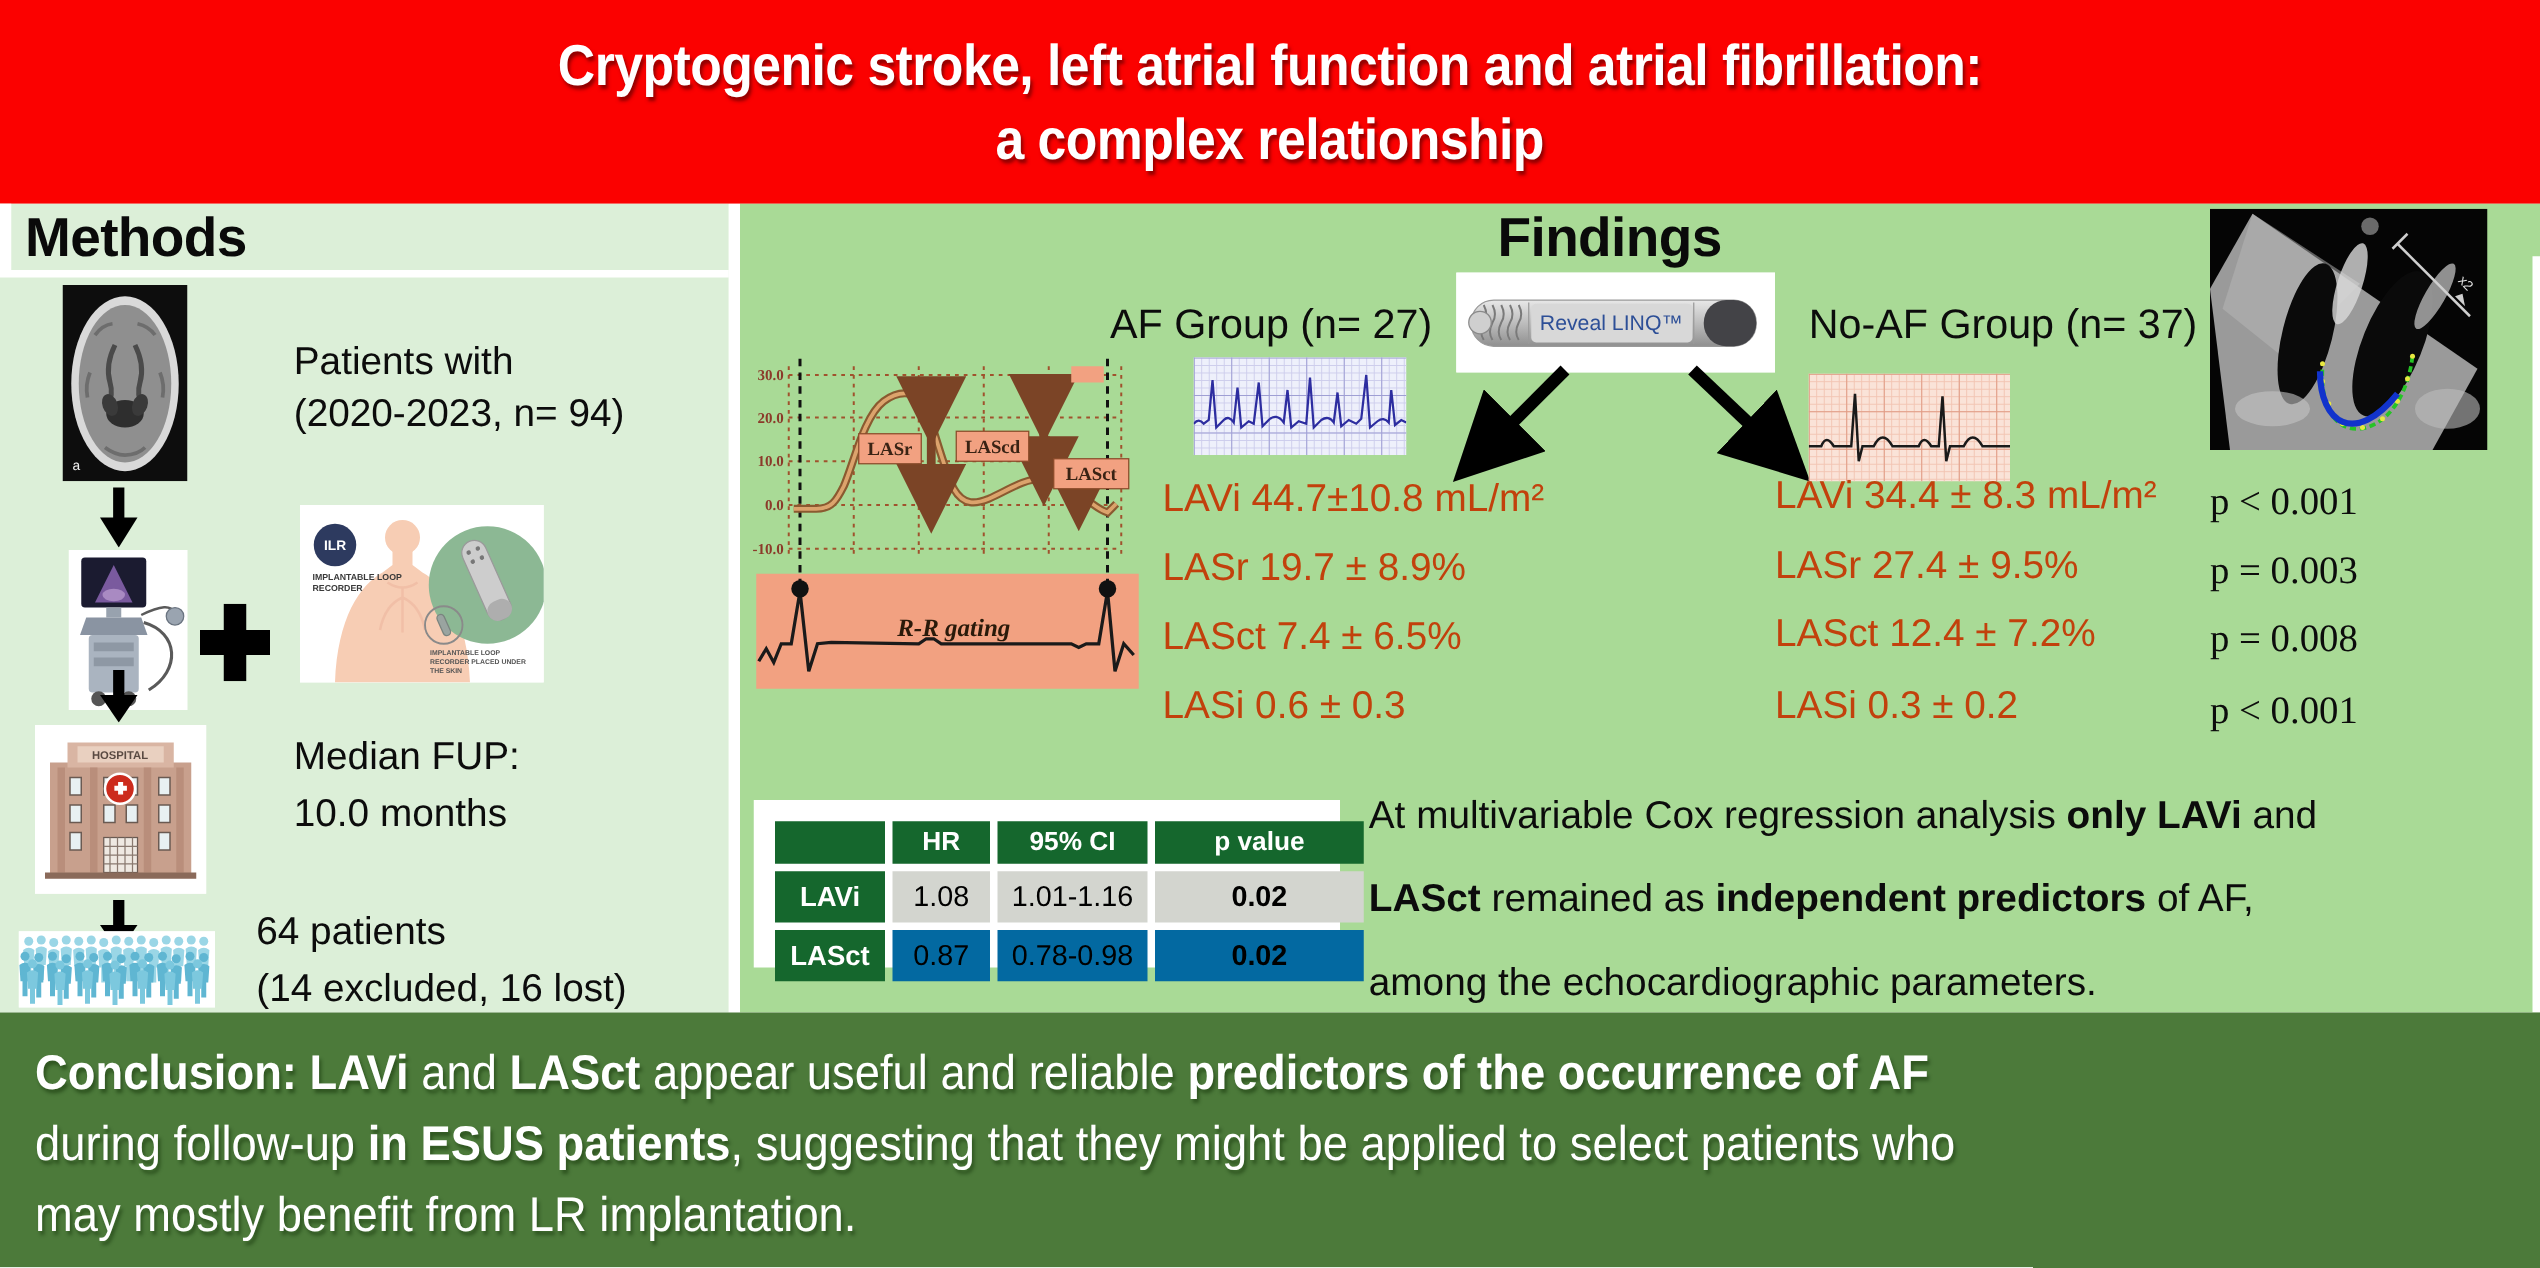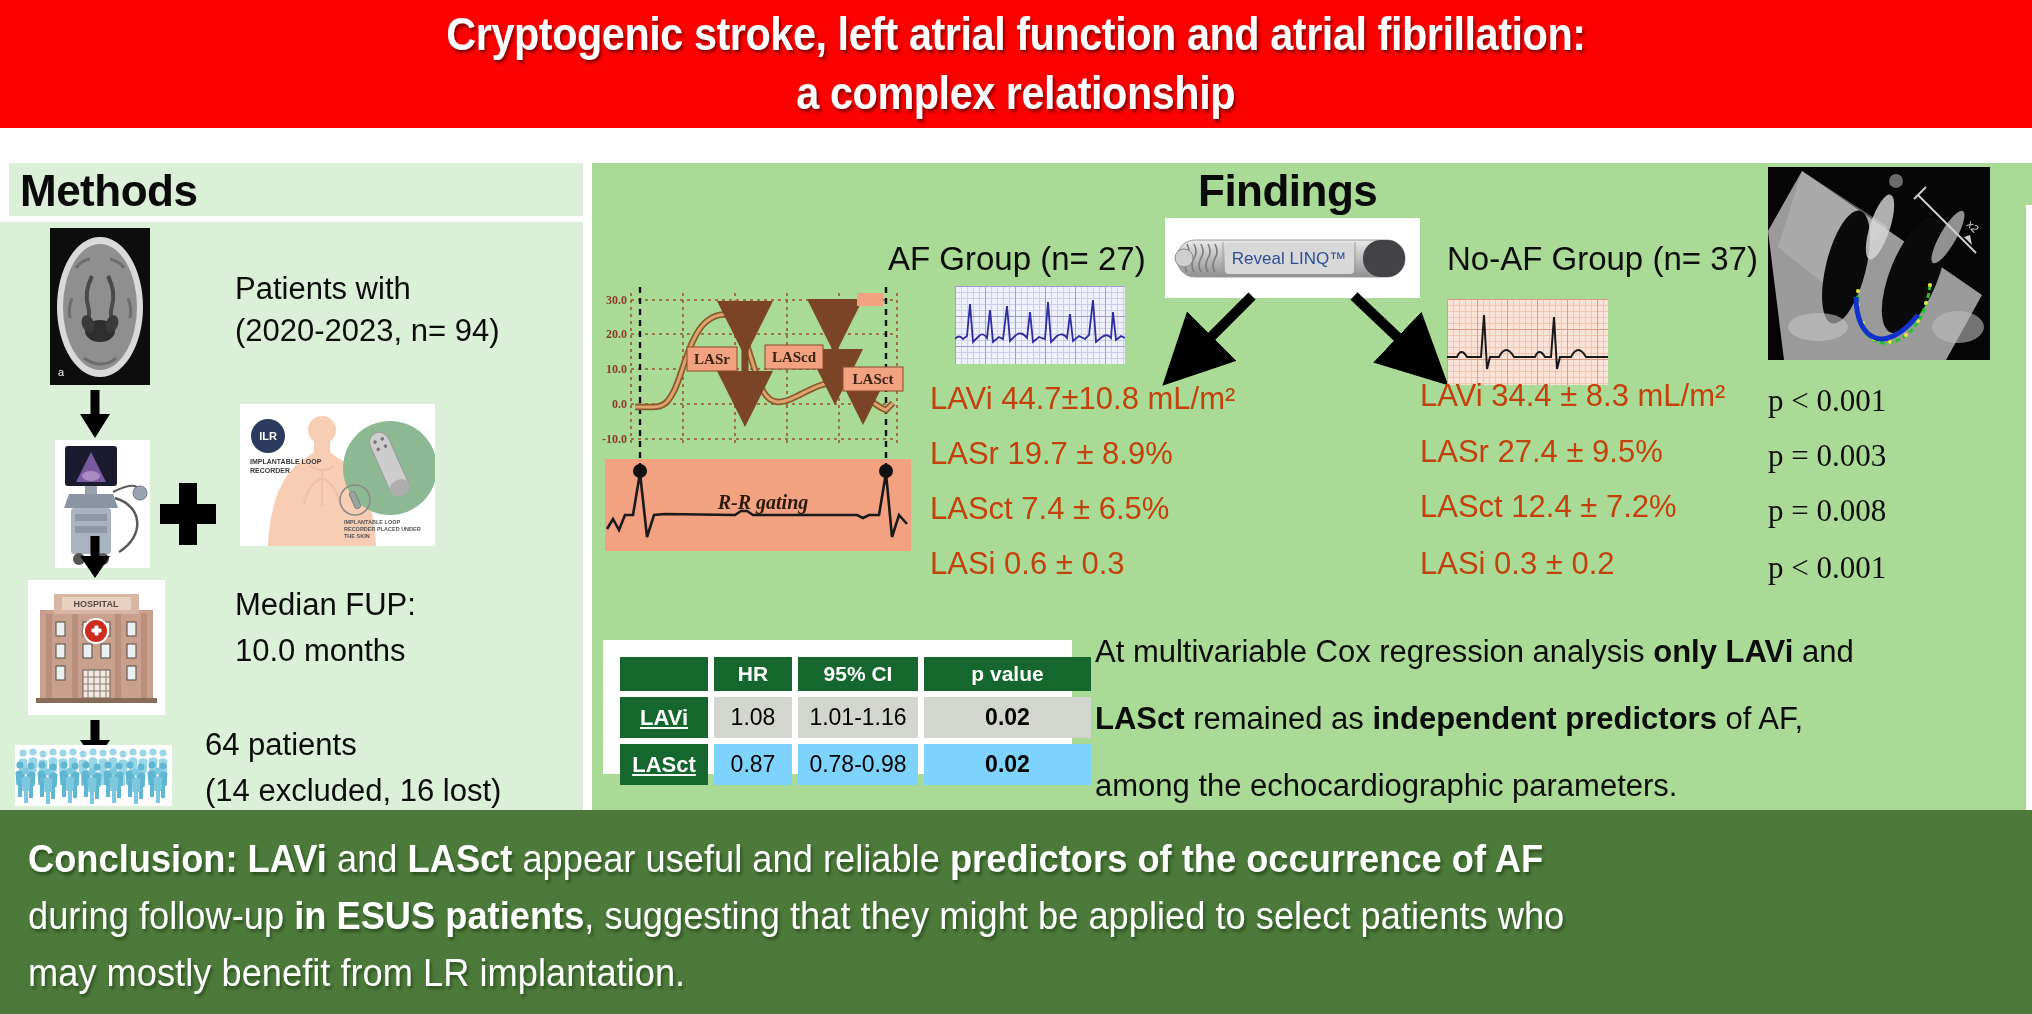--- a/index.html
+++ b/index.html
@@ -1,21 +1,21 @@
 <!DOCTYPE html>
 <html><head>
 <meta charset="utf-8">
 <style>
   html,body{margin:0;padding:0;background:#ffffff;}
   .canvas{position:relative;width:2032px;height:1014px;background:#ffffff;overflow:hidden;
           font-family:"Liberation Sans",sans-serif;color:#111;}
   .abs{position:absolute;}
 
   
-  .banner-top{left:0;top:0;width:2032px;height:128px;background:#fb0100;
+  .banner-top{left:0;top:0;width:2032px;height:163px;background:#fb0100;
               display:flex;flex-direction:column;align-items:center;justify-content:center;}
   .title-line{color:#fff;font-weight:bold;font-size:46px;line-height:59px;letter-spacing:-0.5px;
               transform:scaleX(.9);transform-origin:center;
               text-shadow:2px 3px 3px rgba(70,0,0,.6);white-space:nowrap;}
   .banner-bottom{left:0;top:810px;width:2032px;height:204px;background:#4c7a3a;}
   .conclusion{position:absolute;left:28px;top:20px;width:2120px;
               transform:scaleX(.93);transform-origin:left top;
               color:#fff;font-size:39px;line-height:57px;
               text-shadow:2px 3px 3px rgba(10,40,0,.45);}
   .b{font-weight:bold;}
@@ -47,23 +47,23 @@
         linear-gradient(#e09b84 1px,transparent 1px),linear-gradient(90deg,#e09b84 1px,transparent 1px),
         linear-gradient(#f2c4b2 1px,transparent 1px),linear-gradient(90deg,#f2c4b2 1px,transparent 1px);
       background-size:30px 30px,30px 30px,6px 6px,6px 6px;}
 
   
   .cox-table{left:603px;top:640px;width:469px;height:134px;background:#fff;
              display:grid;grid-template-columns:88px 78px 120px 167px;
              grid-template-rows:34px 41px 41px;gap:6px;padding:17px;box-sizing:border-box;}
   .ct-cell{display:flex;align-items:center;justify-content:center;font-size:21px;}
   .ct-head{background:#15672d;color:#fff;font-weight:bold;}
-  .ct-label{background:#15672d;color:#fff;font-weight:bold;font-size:22px;text-decoration:underline;}
+  .ct-label{background:#15672d;color:#fff;font-weight:bold;font-size:22px;}
   .ct-val{background:#d3d5cf;color:#000;font-size:23px;}
-  .ct-val.r2{background:#7dd3fc;}
+  .ct-val.r2{background:#0369a1;}
   .ct-p{font-weight:bold;}
 
   .cox-text{left:1095px;top:618px;width:640px;font-size:31px;line-height:67px;color:#0c0c0c;white-space:nowrap;}
 </style>
 </head>
 <body>
 
 <div class="canvas">
 
   <div class="abs banner-top">

